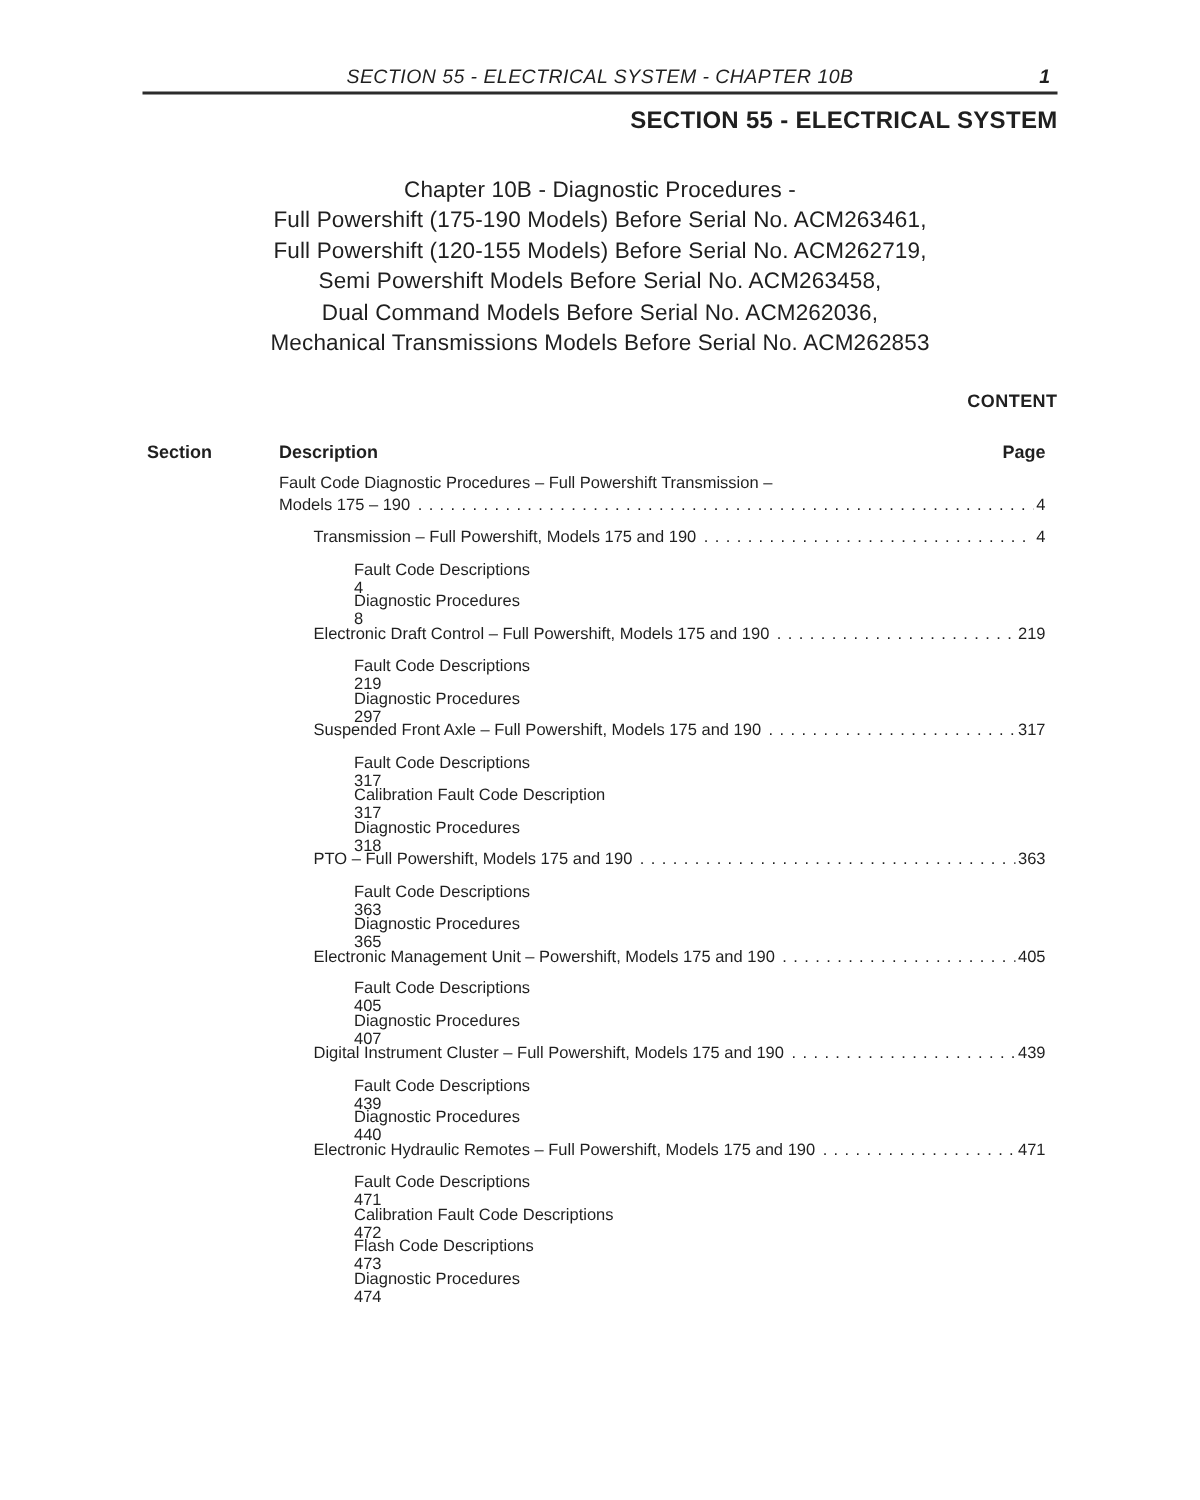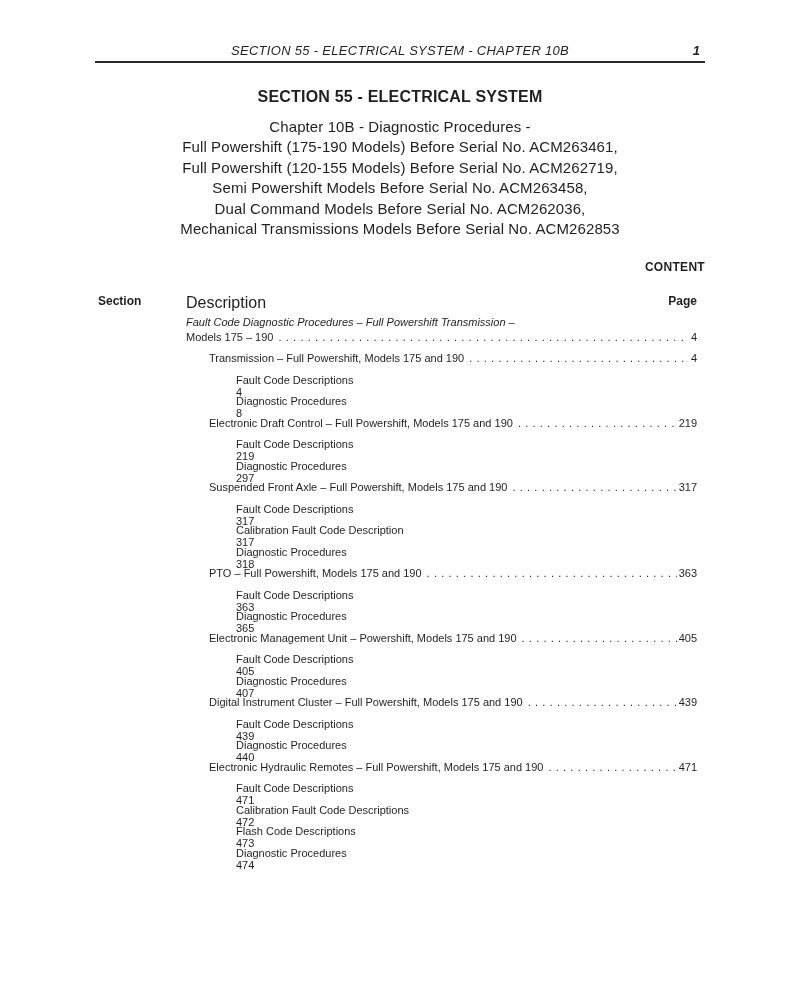--- a/index.html
+++ b/index.html
@@ -28,22 +28,22 @@
     font-weight: bold;
     font-size: 13px;
   }
   .rule {
     left: 95px; width: 610px; top: 61px; height: 2px;
     background: #2b2b2b;
   }
 
   
   .section-title {
-    left: 95px; width: 610px; top: 88px;
-    text-align: center;
+    left: 95px; width: 610px; top: 72px;
+    text-align: right;
     font-weight: bold;
     font-size: 16px;
     letter-spacing: 0.2px;
   }
   .chapter-title {
     left: 50px; width: 700px; top: 117px;
     text-align: center;
     font-weight: normal;
     font-size: 15px;
     line-height: 20.4px;
@@ -57,37 +57,37 @@
     font-weight: bold;
     font-size: 12px;
     letter-spacing: 0.3px;
   }
 
   
   .col-headers {
     left: 95px; width: 610px; top: 294px; height: 16px;
   }
   .col-headers .sec { position: absolute; left: 3px; font-weight: bold; font-size: 12px; }
-  .col-headers .desc { position: absolute; left: 91px; font-weight: normal; font-size: 16px; }
+  .col-headers .desc { position: absolute; left: 91px; font-weight: bold; font-size: 12px; }
   .col-headers .pg { position: absolute; right: 8px; font-weight: bold; font-size: 12px; }
 
   
   .toc {
     left: 95px; width: 610px; top: 313px;
     padding-top: 3px;
     font-size: 11px;
   }
   .toc-row {
     display: flex;
     align-items: baseline;
     height: 21.5px;
     padding-right: 8px;
     box-sizing: border-box;
   }
-  .toc-row.tight { height: 14.5px; font-style: italic; }
+  .toc-row.tight { height: 14.5px; }
   .toc-row.lvl0 { padding-left: 91px; }
   .toc-row.lvl1 { padding-left: 114px; }
   .toc-row.lvl2 { padding-left: 136px; flex-direction: column; }
   .toc-label { white-space: nowrap; }
   .leader {
     flex: 1 1 auto;
     overflow: hidden;
     white-space: nowrap;
     margin: 0 2px 0 5px;
     min-width: 0;

